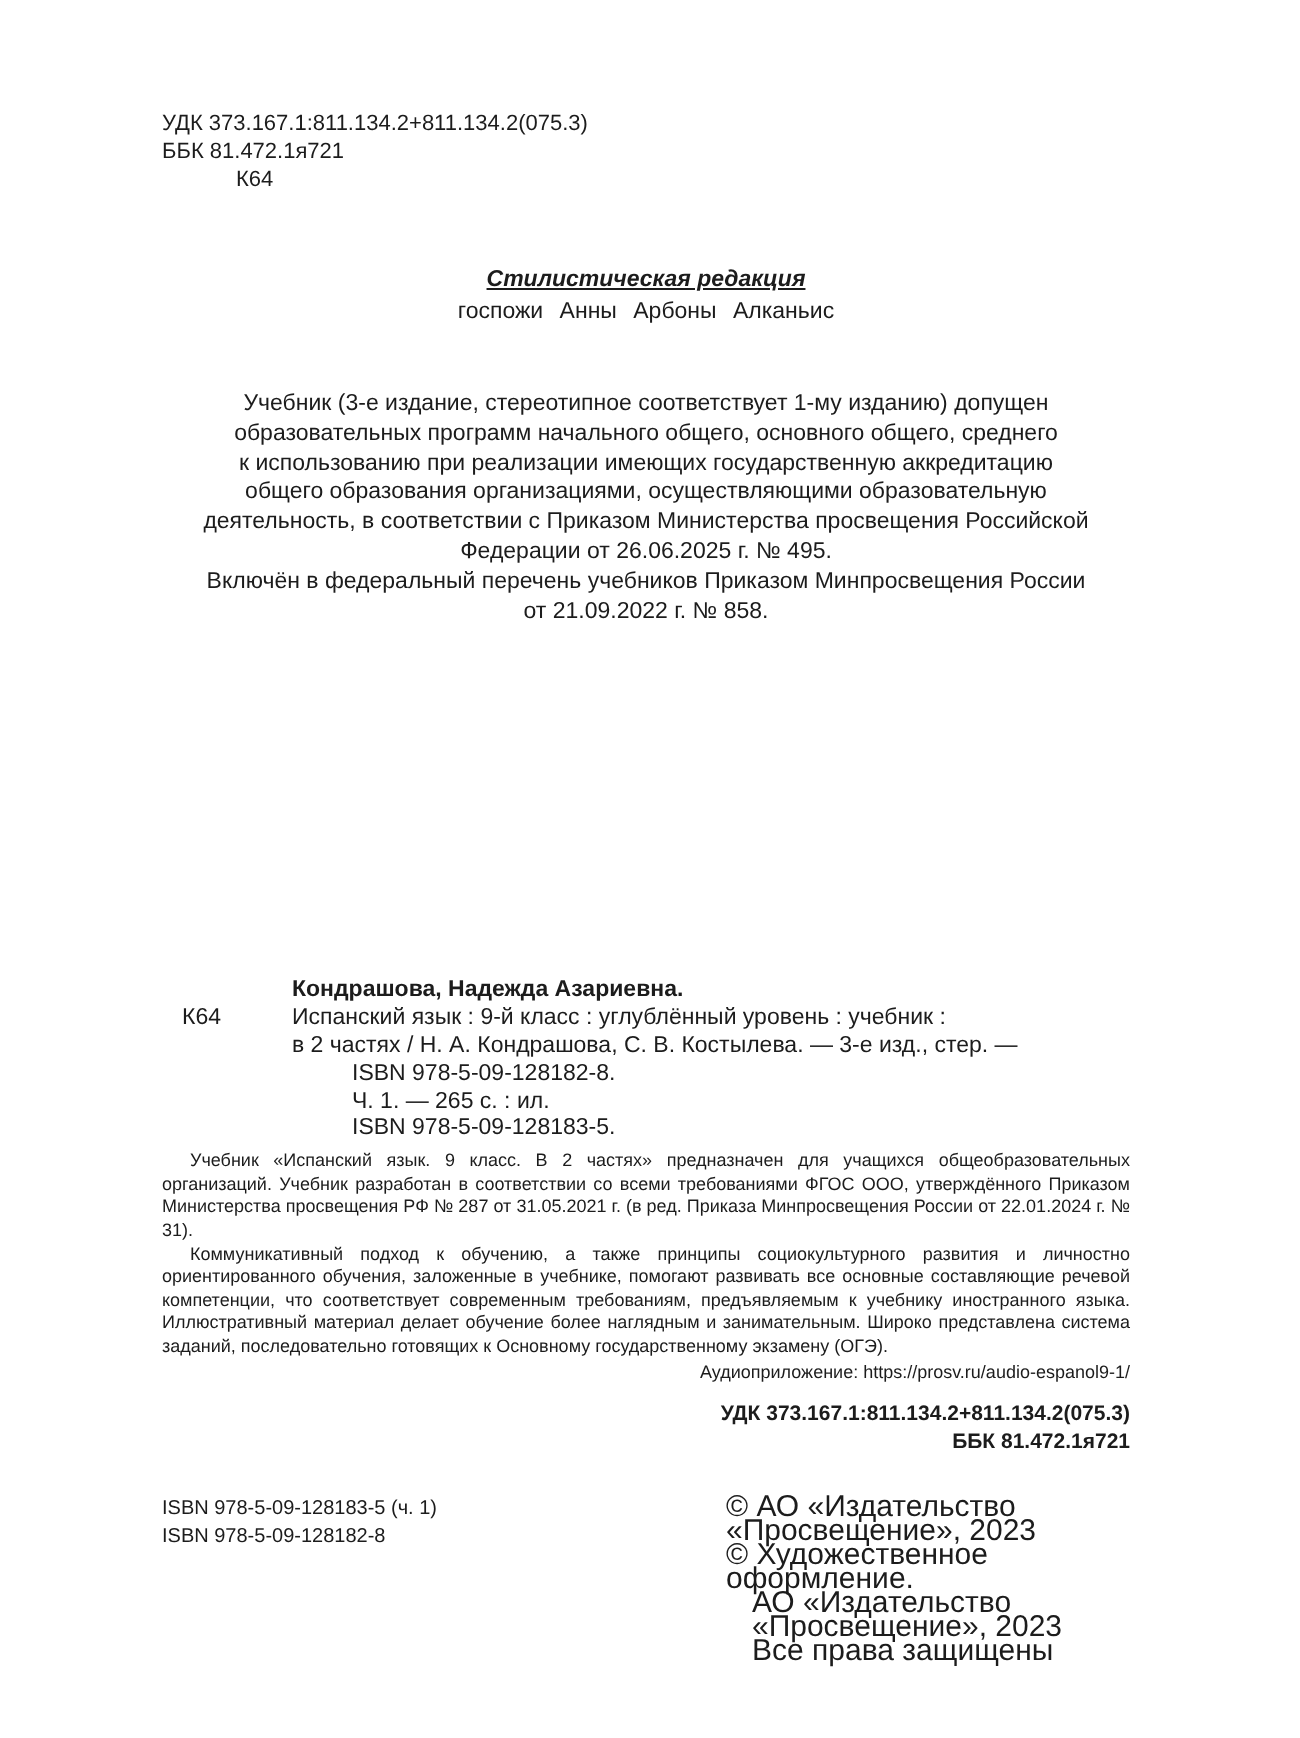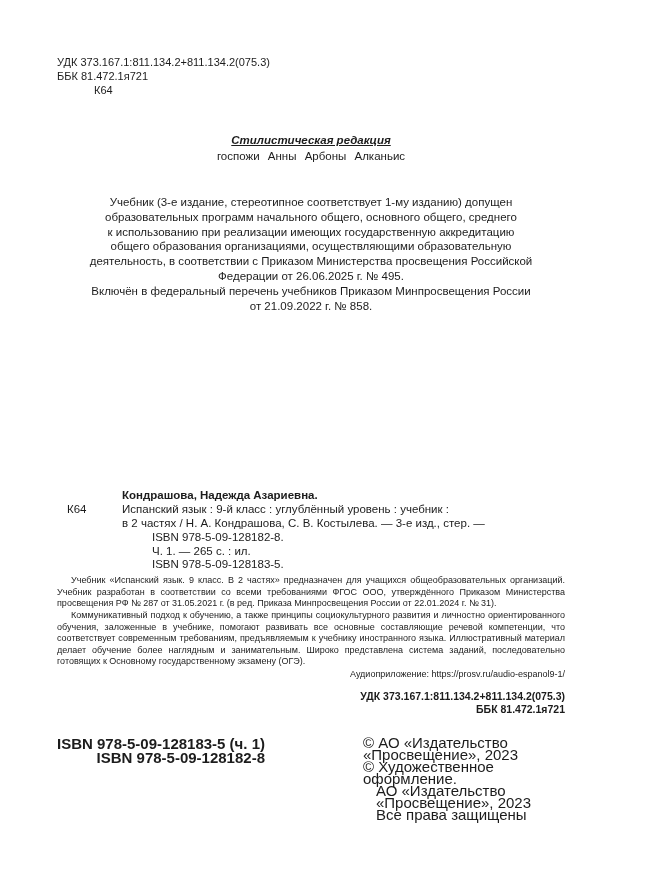--- a/index.html
+++ b/index.html
@@ -4,21 +4,21 @@
 <style>
   * { box-sizing: border-box; }
   html, body { margin: 0; padding: 0; background: #e8e8e8; }
   .page {
     width: 650px;
     height: 869px;
     margin: 0 auto;
     background: #ffffff;
     font-family: "Liberation Sans", sans-serif;
     color: #1c1c1c;
-    padding: 55px 85px 0 57px;
+    padding: 55px 85px 0 81px;
     position: relative;
   }
 
   
   .top-codes { font-size: 11px; line-height: 14px; }
   .k64-indent { padding-left: 37px; }
 
   
   .editorial { margin-top: 36px; text-align: center; font-size: 11.5px; line-height: 15px; }
   .ed-title { font-weight: bold; font-style: italic; text-decoration: underline; }
@@ -38,21 +38,21 @@
   
   .annotation { margin-top: 3px; font-size: 9px; line-height: 11.6px; text-align: justify; }
   .annotation .para { margin: 0; text-indent: 14px; }
   .audio-line { text-align: right; text-indent: 0; margin-top: 1px; }
 
   
   .codes-right { margin-top: 9px; text-align: right; font-weight: bold; font-size: 10.5px; line-height: 13.5px; }
 
   
   .footer { margin-top: 20px; display: flex; justify-content: space-between; }
-  .footer-left { font-weight: bold; font-size: 15px; line-height: 14px; text-align: right; }
+  .footer-left { font-weight: normal; font-size: 10px; line-height: 14px; }
   .footer-right { font-size: 15px; line-height: 12px; width: 202px; }
   .copyright-indent { padding-left: 13px; }
 </style>
 </head>
 <body>
 
 <div class="page">
 
   <div class="top-codes">
     <div>УДК 373.167.1:811.134.2+811.134.2(075.3)</div>

